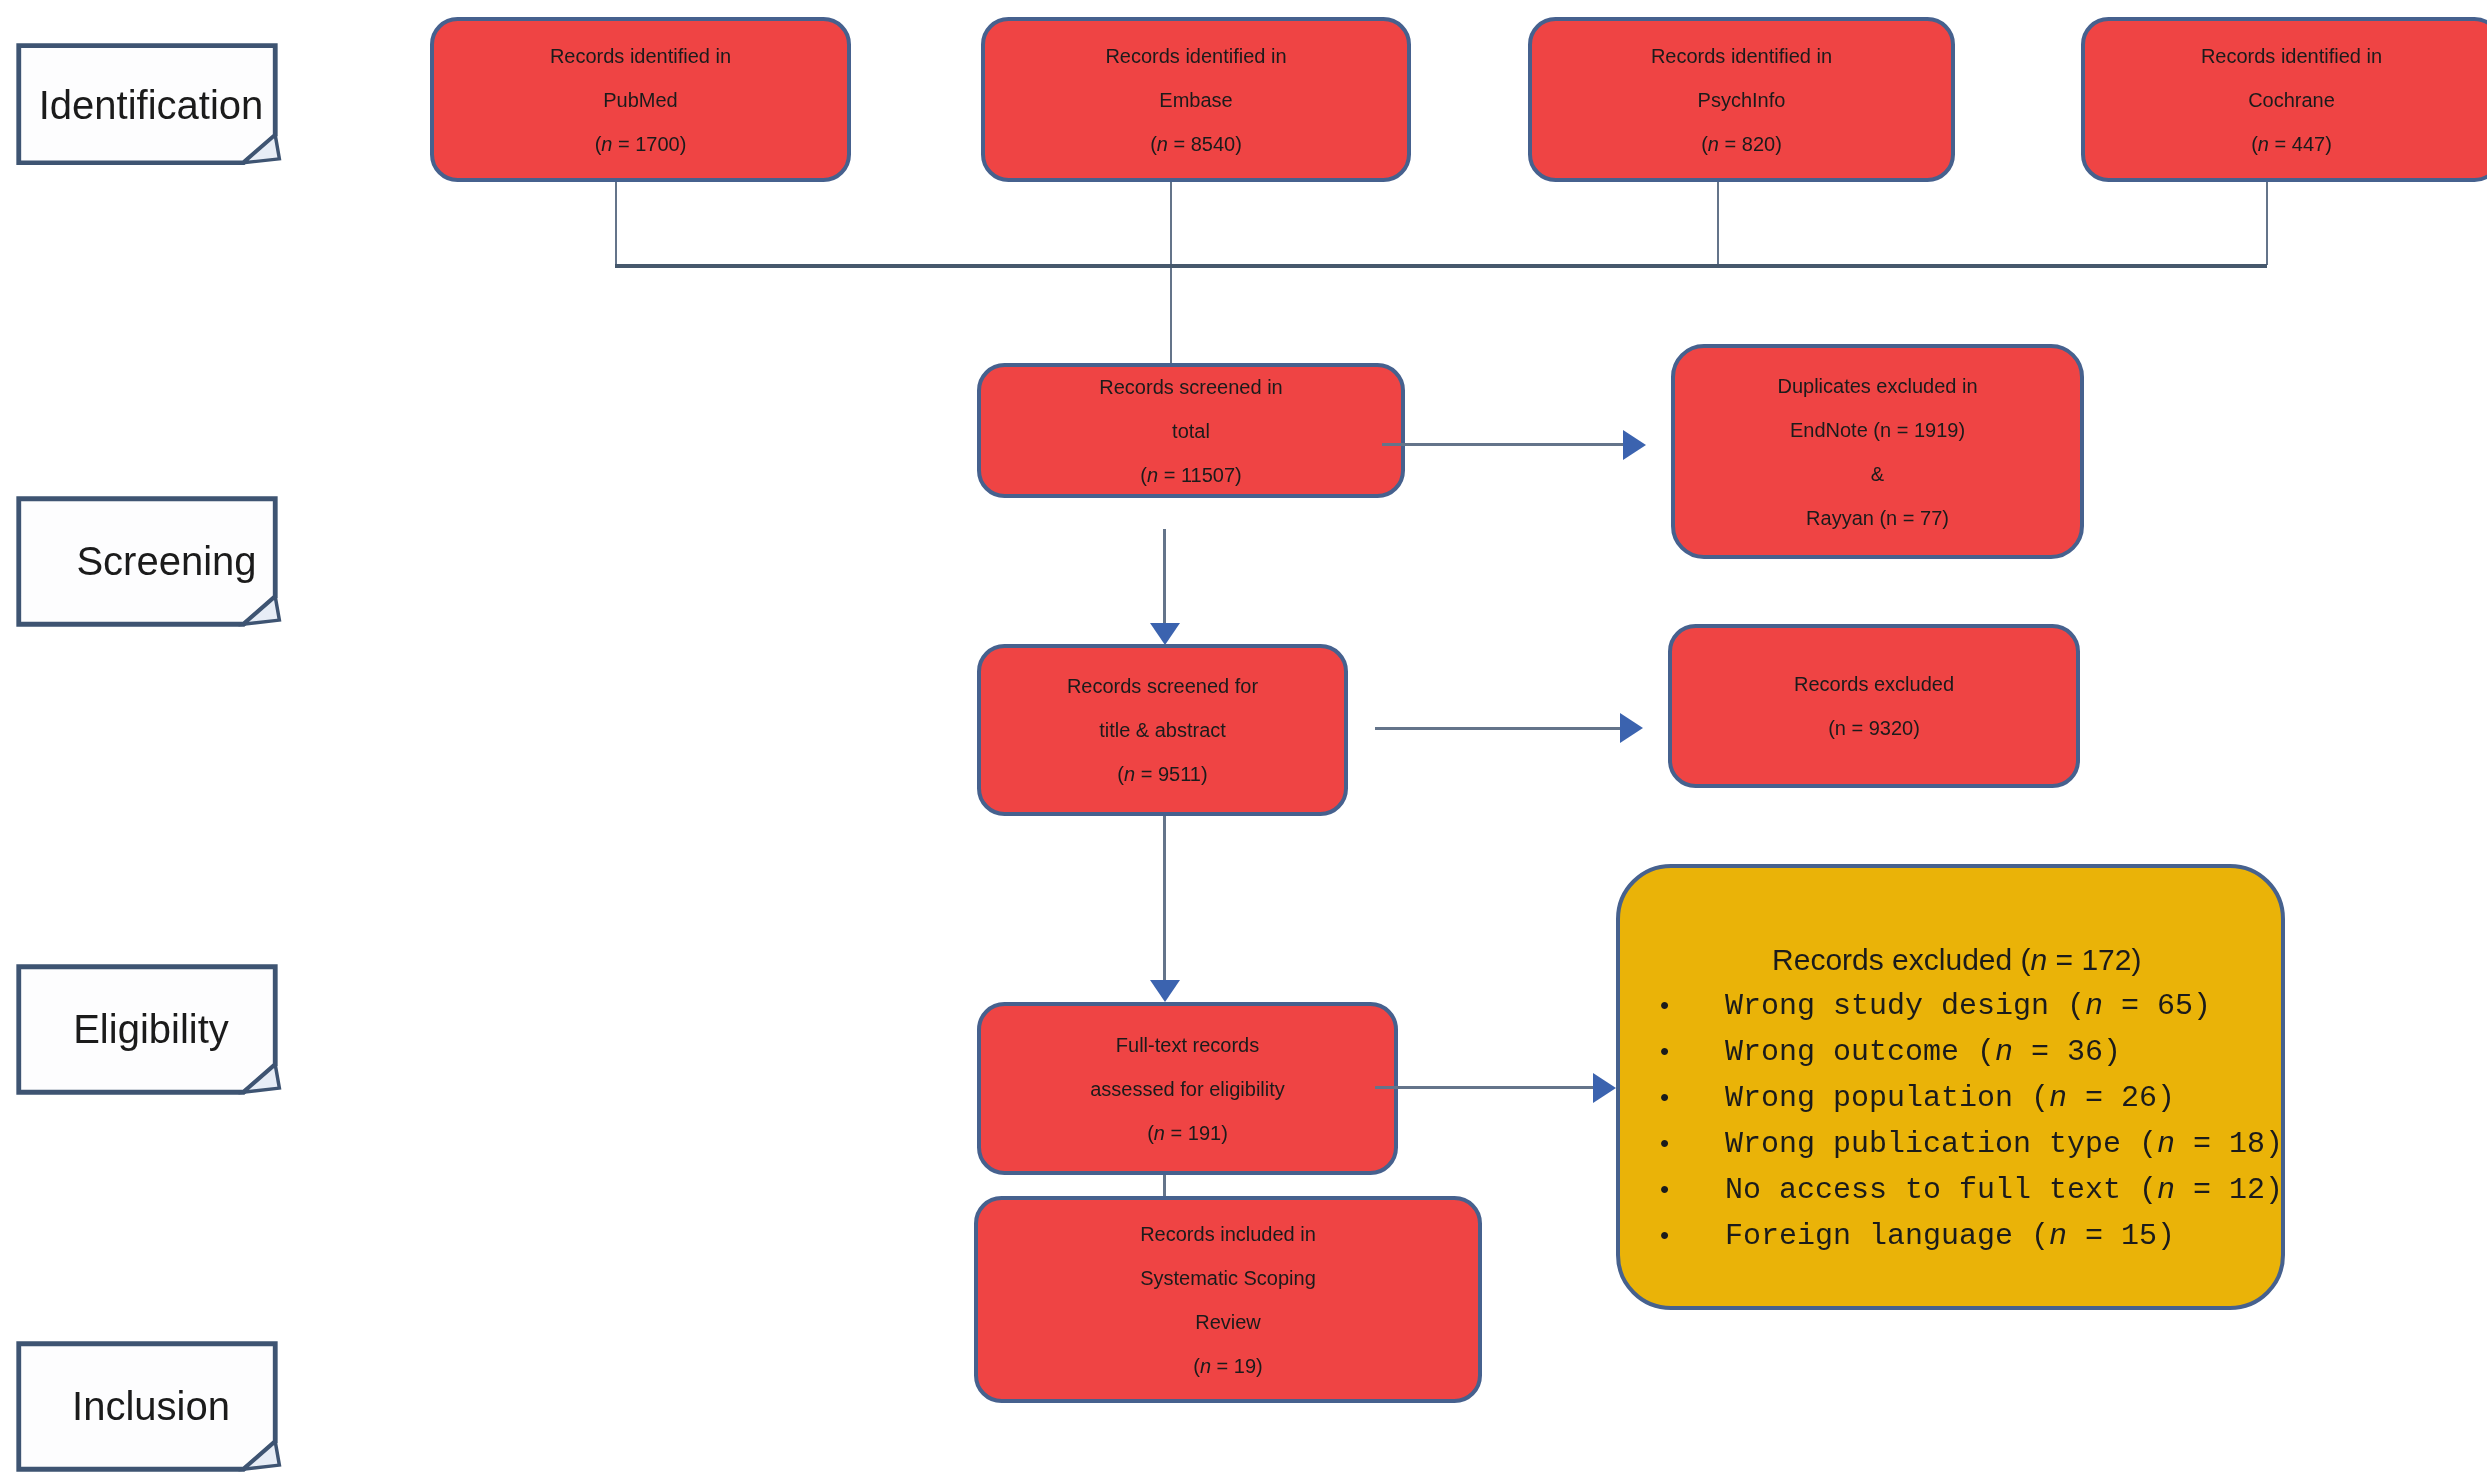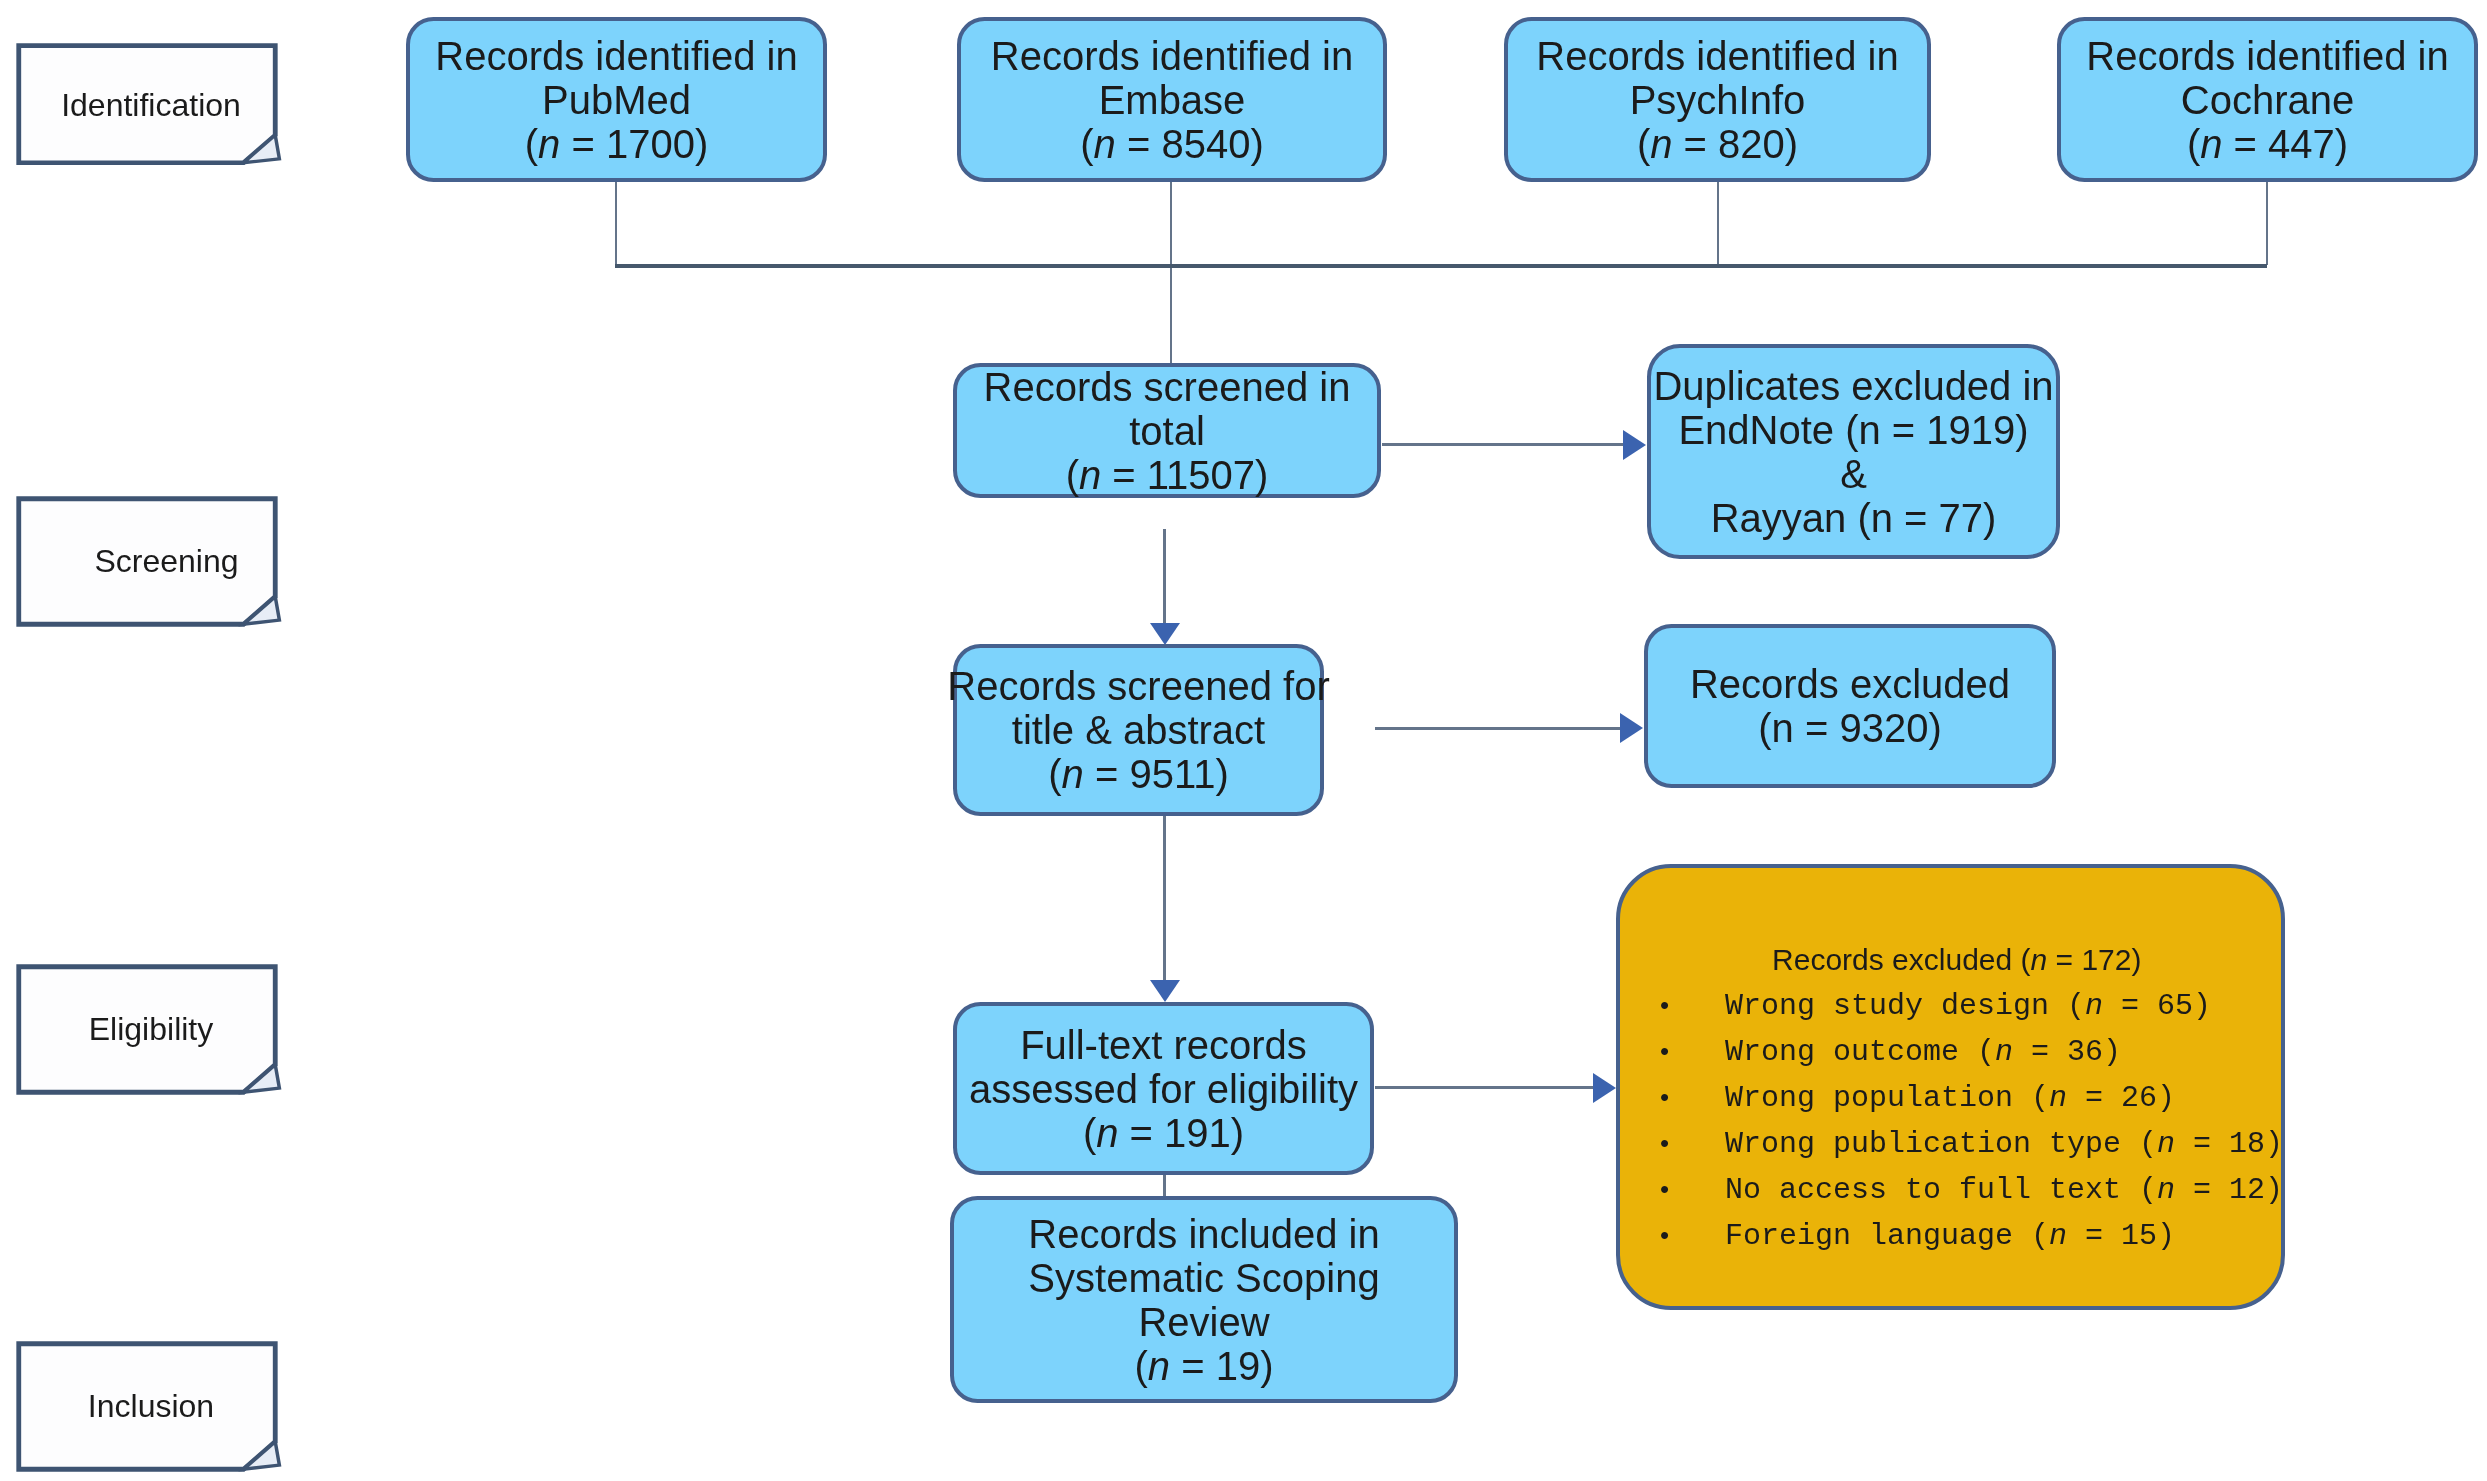--- a/index.html
+++ b/index.html
@@ -16,27 +16,27 @@
     width: 2487px; height: 1481px;
     background: var(--background);
     font-family: "Liberation Sans", sans-serif;
     color: var(--text);
   }
   .canvas { position: relative; width: 2487px; height: 1481px; overflow: hidden; }
 
   
   .rbox {
     position: absolute;
-    background: #7dd3fc;
+    background: #ef4444;
     border: 4.1px solid var(--box-border);
     border-radius: 27.5px;
     display: flex; flex-direction: column;
     align-items: center; justify-content: center;
     text-align: center;
-    font-size: 40px; line-height: 44px;
+    font-size: 20px; line-height: 44px; margin-left: 24px;
   }
   .rbox .line { display: block; white-space: nowrap; }
 
   
   .bigbox {
     position: absolute;
     background: #eab308;
     border: 4.1px solid var(--box-border);
     border-radius: 55px;
     font-size: 30px; line-height: 45px;
@@ -48,21 +48,21 @@
   .btext { flex: 1; text-align: left; white-space: nowrap; font-family: Liberation Mono, monospace; }
 
   
   .note { position: absolute; }
   .note svg { position: absolute; left: 0; top: 0; overflow: visible; }
   .note-outline { fill: #fdfdfe; stroke: var(--note-border); stroke-width: 7; }
   .note-fold { fill: #e7edf6; stroke: var(--note-border); stroke-width: 5; }
   .note-label {
     position: absolute; left: 0; top: 0; right: 0; bottom: 0;
     display: flex; align-items: center; justify-content: center;
-    font-size: 32px;
+    font-size: 40px;
     padding-left: 8px;
   }
 
   
   .cline { position: absolute; background: var(--connector); }
   .ccollect { position: absolute; background: var(--collector); }
   .head-right {
     position: absolute; width: 0; height: 0;
     border-top: 15px solid transparent;
     border-bottom: 15px solid transparent;

